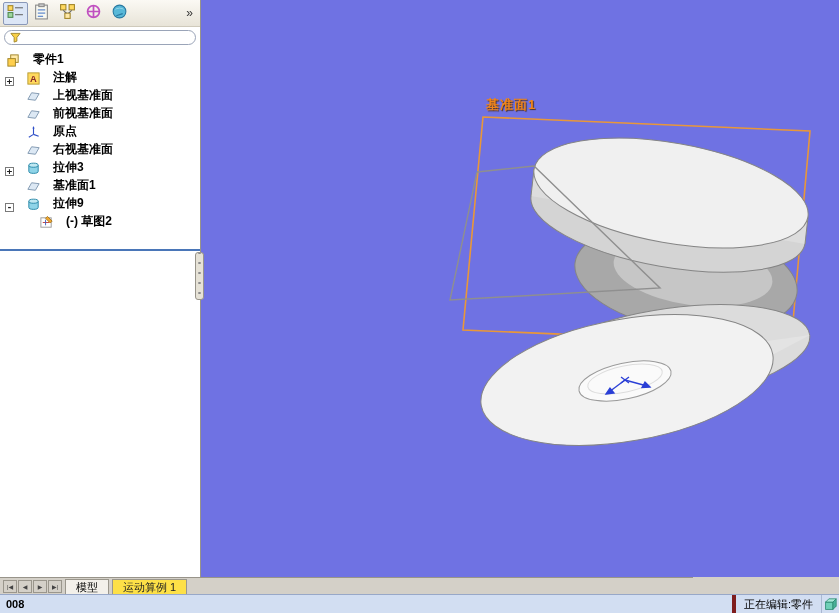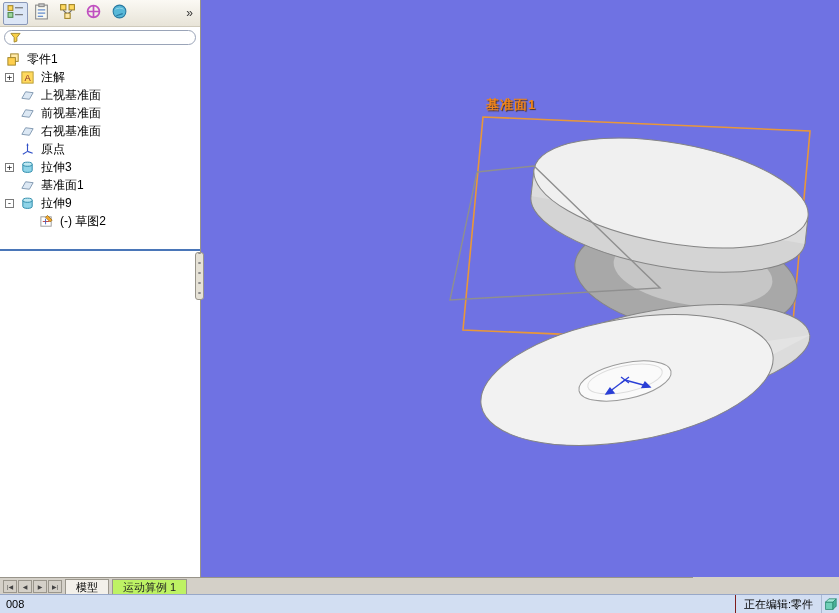--- a/index.html
+++ b/index.html
@@ -13,22 +13,22 @@
   .panel-toolbar { height:27px; background:linear-gradient(#fbf9f4,#e8e4d8);
     border-bottom:1px solid #cfcabb; display:flex; align-items:center; padding:1px 3px; gap:1px; }
   .tbtn { width:25px; height:23px; display:flex; align-items:center; justify-content:center;
     border:1px solid transparent; border-radius:2px; }
   .tbtn.active { border:1px solid #8a98b8; background:#dce6f6; }
   .overflow { margin-left:auto; font-size:12px; color:#333; padding:0 4px; cursor:default; }
   .filter-row { padding:3px 4px; background:#fff; }
   .filter-box { height:15px; border:1px solid #9aa4b8; border-radius:8px; display:flex;
     align-items:center; padding:0 5px; gap:4px; background:#fff; }
   #tree { padding-top:2px; }
-  .trow { height:18px; display:flex; align-items:center; font-size:12px; color:#000;
-    padding-left:5px; gap:5px; white-space:nowrap; cursor:default; }
+  .trow { height:18px; display:flex; align-items:flex-end; font-size:12px; color:#000;
+    padding-left:5px; gap:11px; white-space:nowrap; cursor:default;font-weight:bold; }
   .expander { width:9px; height:9px; border:1px solid #7a7a7a; background:#fff; font-size:9px;
     line-height:7px; text-align:center; color:#222; flex:none;
     font-family:"DejaVu Sans Mono", monospace; }
   .exp-spacer { width:9px; flex:none; }
   .ticon { width:16px; height:16px; flex:none; display:flex; align-items:center; justify-content:center; }
   .tlabel { padding-left:1px; }
   .pane-divider { position:absolute; left:0; top:249px; width:100%; height:2px; background:#4a76b8; }
 
   
   #viewport { position:absolute; left:201px; top:0; width:638px; height:577px;
@@ -42,28 +42,28 @@
     background-image:radial-gradient(circle, #8a8a8a 1px, transparent 1.4px);
     background-size:9px 10px; background-repeat:repeat-y; background-position:center 5px;
     border:1px solid #98948a; border-radius:3px; }
 
   
   #tabbar { position:absolute; left:0; top:577px; width:693px; height:17px; background:#d4d0c8;
     border-top:1px solid #98948a; display:flex; align-items:flex-end; padding-left:2px; }
   .navbtn { width:14px; height:13px; border:1px solid #9a968c; background:#d4d0c8; font-size:6px;
     display:flex; align-items:center; justify-content:center; margin:0 0 1px 1px; color:#444; }
   .tab { height:15px; padding:0 10px; font-size:11px; display:flex; align-items:center;
-    border:1px solid #9a968c; border-bottom:none; background:#bef264; margin-left:3px; color:#222; }
+    border:1px solid #9a968c; border-bottom:none; background:#fde047; margin-left:3px; color:#222; }
   .tab.active { background:#f3f0ea; color:#000; }
 
   
   #statusbar { position:absolute; left:0; top:594px; width:839px; height:19px; background:#d2def2;
     border-top:1px solid #98a8c8; display:flex; align-items:center; font-size:11px; color:#000; }
-  .status-left { padding:0 6px; }
-  .status-right { margin-left:auto; padding:0 8px; border-left:1px solid #7f1d1d; height:100%;
+  .status-left { padding:0 6px;font-weight:bold; }
+  .status-right { margin-left:auto; padding:0 8px; border-left:4px solid #7f1d1d; height:100%;
     display:flex; align-items:center; }
   .status-icon { width:18px; height:100%; display:flex; align-items:center; justify-content:center;
     border-left:1px solid #aab8d2; }
 </style>
 </head>
 <body>
 
 <div id="window">
 
   <div id="left-panel">
@@ -171,37 +171,37 @@
             <polygon points="2,11 6,4 14,5 10,12" fill="#dce8f4" stroke="#8098b0"></polygon>
           </svg>
         </span>
         <span class="tlabel">前视基准面</span>
       </div>
 
       <div class="trow">
         <span class="exp-spacer"></span>
         <span class="ticon">
           <svg width="15" height="15" viewBox="0 0 16 16">
-            <polygon points="2,11 6,4 14,5 10,12" fill="#dce8f4" stroke="#8098b0"></polygon>
-          </svg>
-        </span>
-        <span class="tlabel">右视基准面</span>
-      </div>
-
-      <div class="trow">
-        <span class="exp-spacer"></span>
-        <span class="ticon">
-          <svg width="15" height="15" viewBox="0 0 16 16">
             <line x1="8" y1="2.5" x2="8" y2="10" stroke="#3050c8" stroke-width="1.2"></line>
             <polygon points="8,1 6.8,3.6 9.2,3.6" fill="#3050c8"></polygon>
             <line x1="8" y1="10" x2="3" y2="13" stroke="#3050c8" stroke-width="1.2"></line>
             <line x1="8" y1="10" x2="13.5" y2="12" stroke="#3050c8" stroke-width="1.2"></line>
           </svg>
         </span>
         <span class="tlabel">原点</span>
+      </div>
+
+      <div class="trow">
+        <span class="exp-spacer"></span>
+        <span class="ticon">
+          <svg width="15" height="15" viewBox="0 0 16 16">
+            <polygon points="2,11 6,4 14,5 10,12" fill="#dce8f4" stroke="#8098b0"></polygon>
+          </svg>
+        </span>
+        <span class="tlabel">右视基准面</span>
       </div>
 
       <div class="trow">
         <span class="expander">+</span>
         <span class="ticon">
           <svg width="15" height="15" viewBox="0 0 16 16">
             <path d="M3 4.5 V11 A5 2.2 0 0 0 13 11 V4.5" fill="#8fd4e8" stroke="#2888a8"></path>
             <ellipse cx="8" cy="4.5" rx="5" ry="2.2" fill="#bfe8f2" stroke="#2888a8"></ellipse>
           </svg>
         </span>

